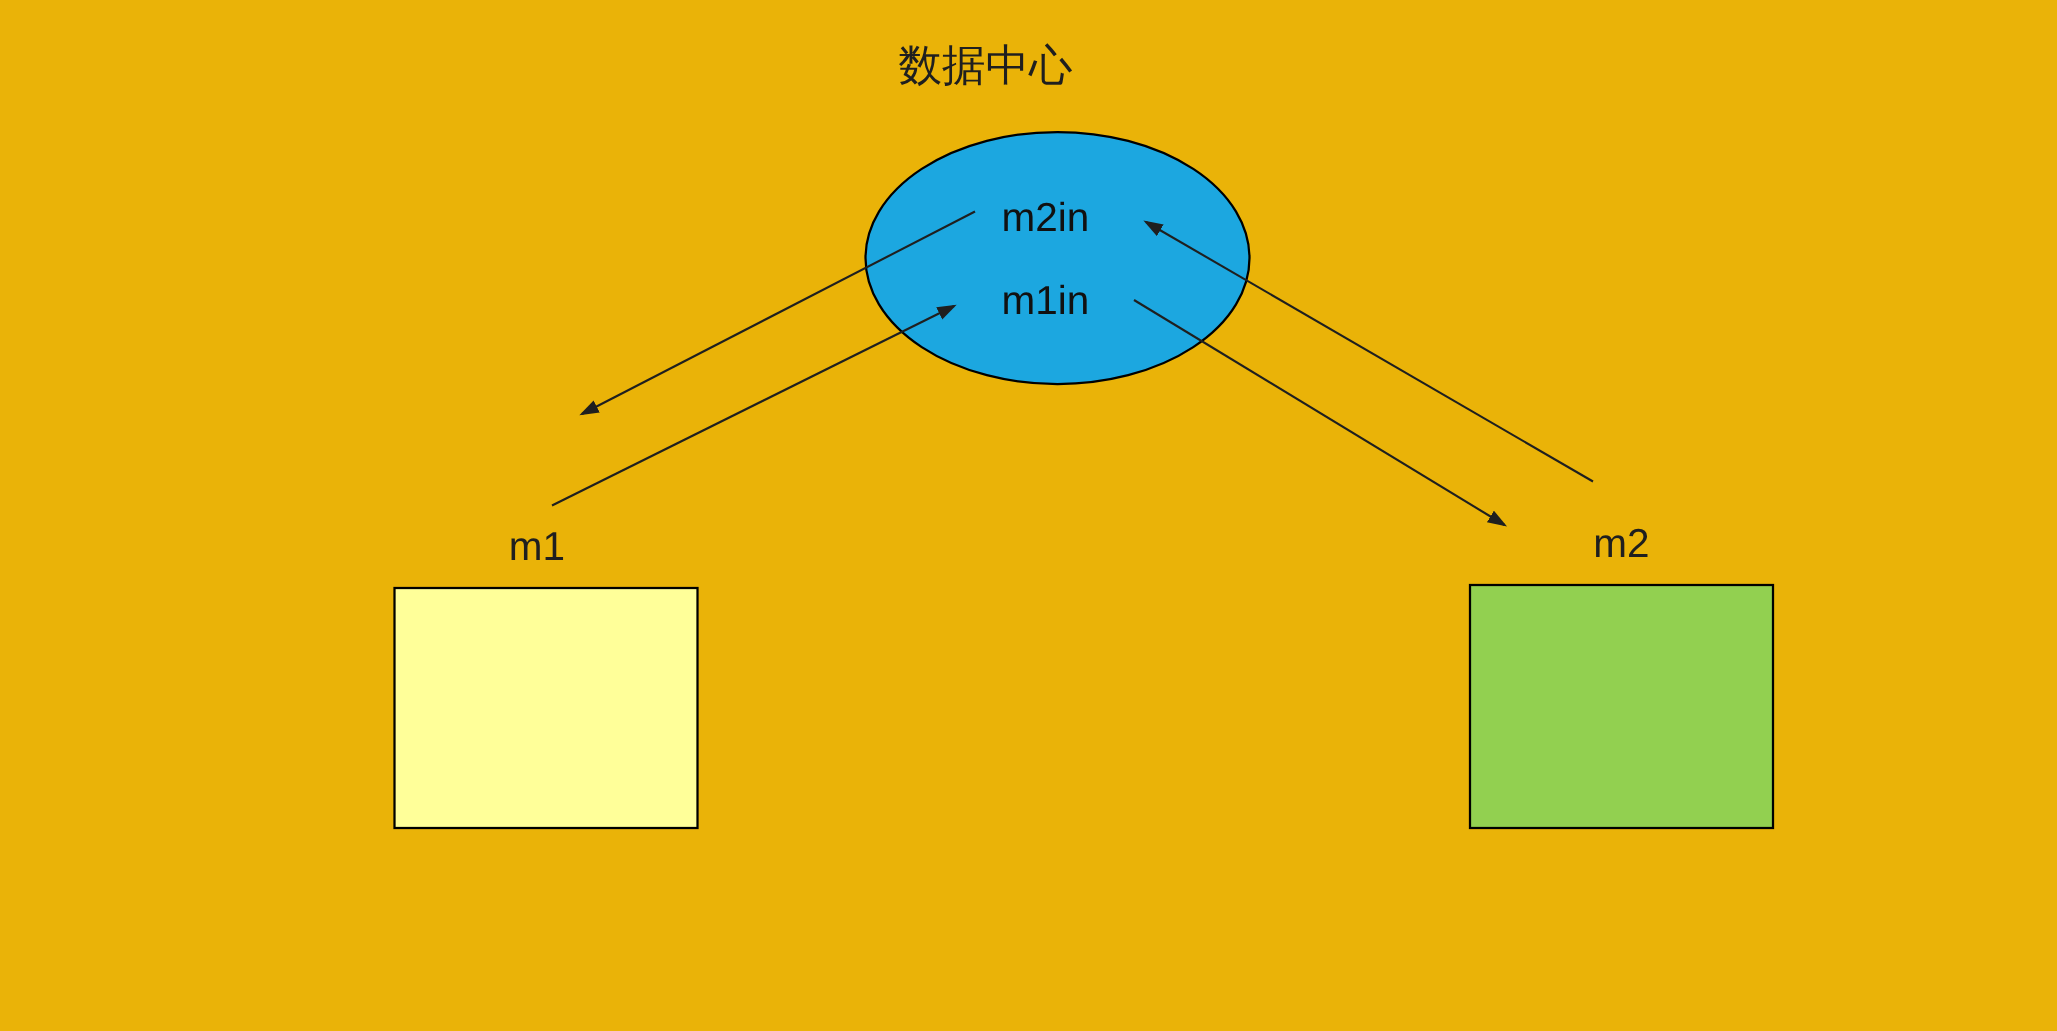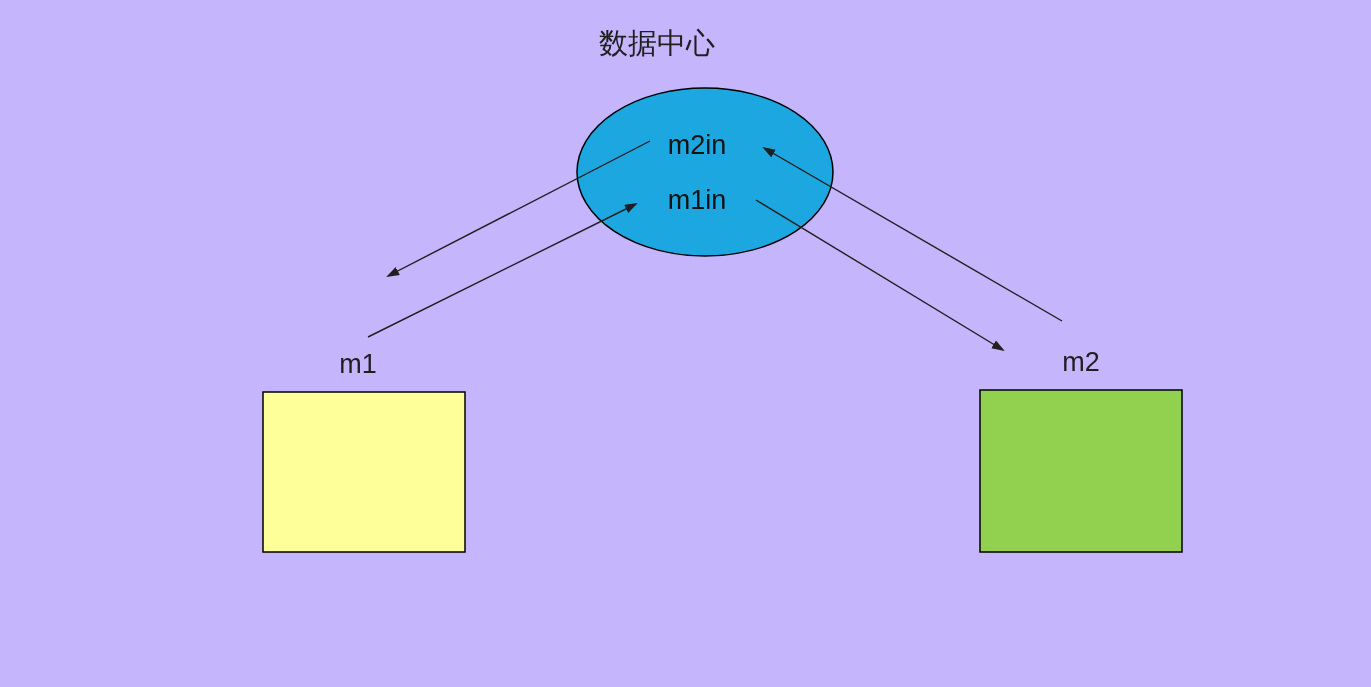--- a/index.html
+++ b/index.html
@@ -11,21 +11,21 @@
   body {
     width: 1371px;
     height: 687px;
     overflow: hidden;
     font-family: "Liberation Sans", sans-serif;
   }
   .canvas {
     position: relative;
     width: 1371px;
     height: 687px;
-    background: #c4b5fd;
+    background: #eab308;
   }
   svg {
     display: block;
   }
   .diagram-title {
     font-size: 29px;
     fill: #1f1f1f;
     font-family: "Liberation Sans", sans-serif;
   }
   .node-label {

